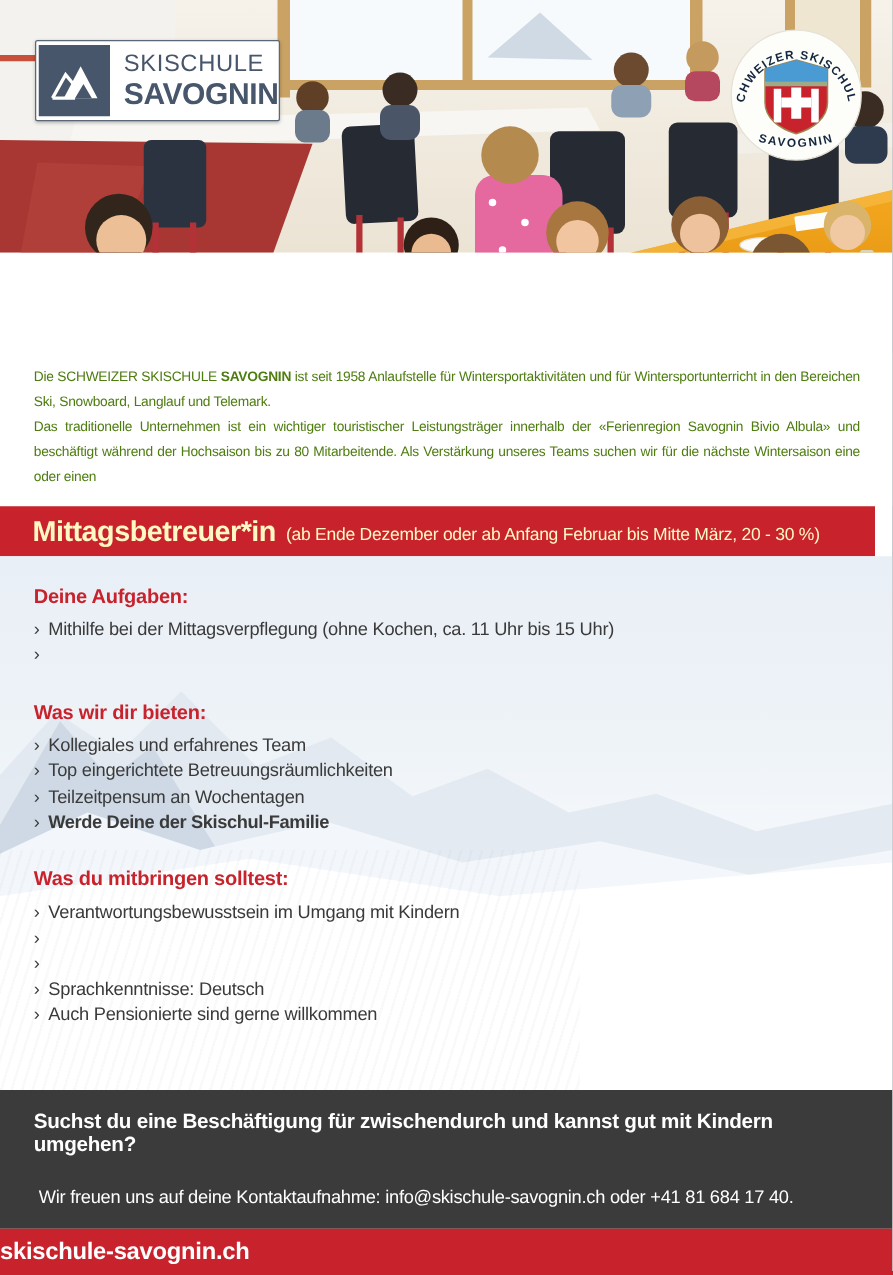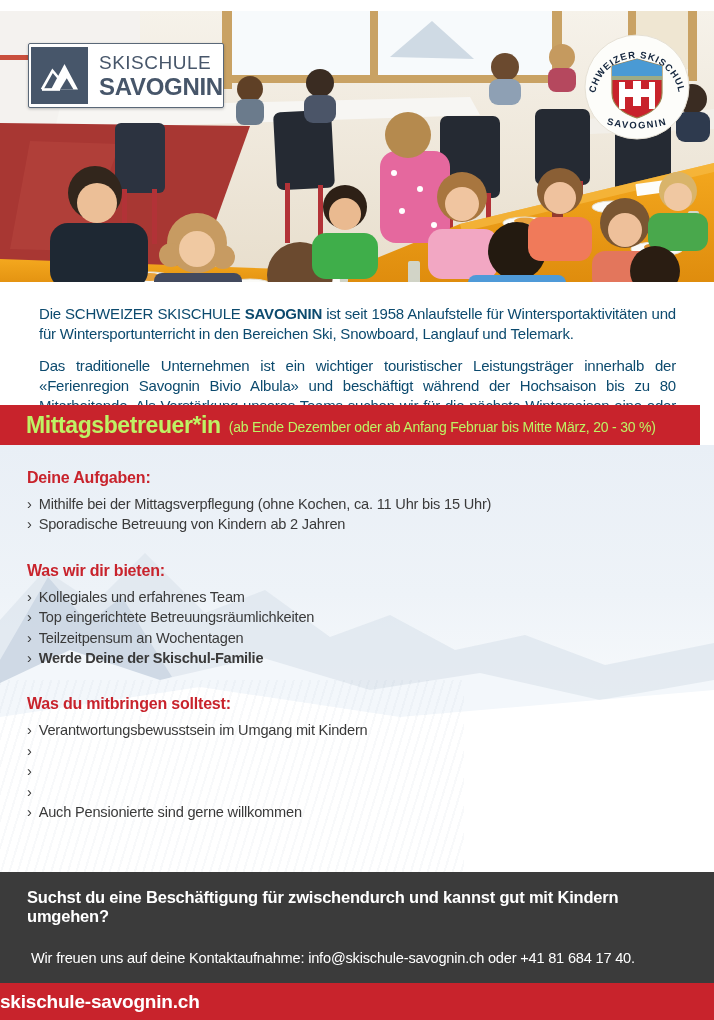--- a/index.html
+++ b/index.html
@@ -2,44 +2,44 @@
 <html><head>
 <meta charset="utf-8">
 <style>
   html,body{margin:0;padding:0;background:#9aa0a6;}
   .page{
     position:relative;width:714px;height:1020px;margin:0 auto;
     background:#fff;overflow:hidden;
     font-family:"Liberation Sans",sans-serif;color:#3c3c3c;
   }
   
-  .photo{position:absolute;top:0;left:0;width:714px;height:282px;overflow:hidden;margin-top:11px;}
+  .photo{position:absolute;top:0;left:0;width:714px;height:202px;overflow:hidden;}
   .photo svg{display:block;}
   .logo-box{
     position:absolute;top:32px;left:28px;width:194px;height:63px;
     background:#fff;border:1px solid #5a6878;border-radius:2px;
     display:flex;align-items:center;box-shadow:0 1px 3px rgba(0,0,0,.25);
   }
   .logo-square{width:57px;height:57px;margin:2px;background:#47566a;flex:0 0 auto;
     display:flex;align-items:center;justify-content:center;}
   .logo-text{margin-left:9px;line-height:1;}
   .logo-text .l1{font-size:19px;letter-spacing:.5px;color:#47566a;}
   .logo-text .l2{font-size:24px;font-weight:bold;letter-spacing:-.3px;color:#47566a;margin-top:3px;}
   .badge{position:absolute;top:23px;left:584px;width:106px;height:106px;}
   
   .intro{
     position:absolute;top:282px;left:0;width:714px;height:123px;background:#fff;
     padding:10px 26px 0 27px;box-sizing:border-box;
   }
-  .intro p{margin:12px;font-size:15px;line-height:20px;text-align:justify;letter-spacing:-.2px;color:#0c4a6e;}
+  .intro p{margin:0;font-size:11px;line-height:20px;text-align:justify;letter-spacing:-.2px;color:#4d7c0f;}
   .intro .brand{font-weight:bold;}
   
   .banner{
     position:absolute;top:405px;left:0;width:700px;height:40px;background:#c8232c;
-    display:flex;align-items:baseline;padding-left:26px;box-sizing:border-box;color:#bef264;
+    display:flex;align-items:baseline;padding-left:26px;box-sizing:border-box;color:#fef9c3;
   }
   .banner .title{font-size:23px;font-weight:bold;letter-spacing:-.4px;align-self:center;}
   .banner .term{font-size:14px;margin-left:8px;align-self:center;padding-top:4px;letter-spacing:-.2px;text-align:center;}
   
   .main{
     position:absolute;top:445px;left:0;width:714px;height:427px;
     background:linear-gradient(180deg,#e9eff6 0%,#eef3f8 35%,#f8fafc 62%,#ffffff 85%);
     overflow:hidden;
   }
   .main .mountains{position:absolute;left:0;top:0;z-index:0;}
@@ -271,21 +271,20 @@
     <div class="content">
       <section>
         <h3>Deine Aufgaben:</h3>
         <ul>
           <li>
               <span class="mark">›</span>
               <span>Mithilfe bei der Mittagsverpflegung (ohne Kochen, ca. 11 Uhr bis 15 Uhr)</span>
             </li>
           <li>
               <span class="mark">›</span>
-              <span>Sporadische Betreuung von Kindern ab 2 Jahren</span>
             </li>
         </ul>
       </section>
 
       <section>
         <h3>Was wir dir bieten:</h3>
         <ul>
           <li>
               <span class="mark">›</span>
               <span>Kollegiales und erfahrenes Team</span>
@@ -313,20 +312,21 @@
               <span>Verantwortungsbewusstsein im Umgang mit Kindern</span>
             </li>
           <li>
               <span class="mark">›</span>
             </li>
           <li>
               <span class="mark">›</span>
             </li>
           <li>
               <span class="mark">›</span>
+              <span>Sprachkenntnisse: Deutsch</span>
             </li>
           <li>
               <span class="mark">›</span>
               <span>Auch Pensionierte sind gerne willkommen</span>
             </li>
         </ul>
       </section>
     </div>
   </div>
 

